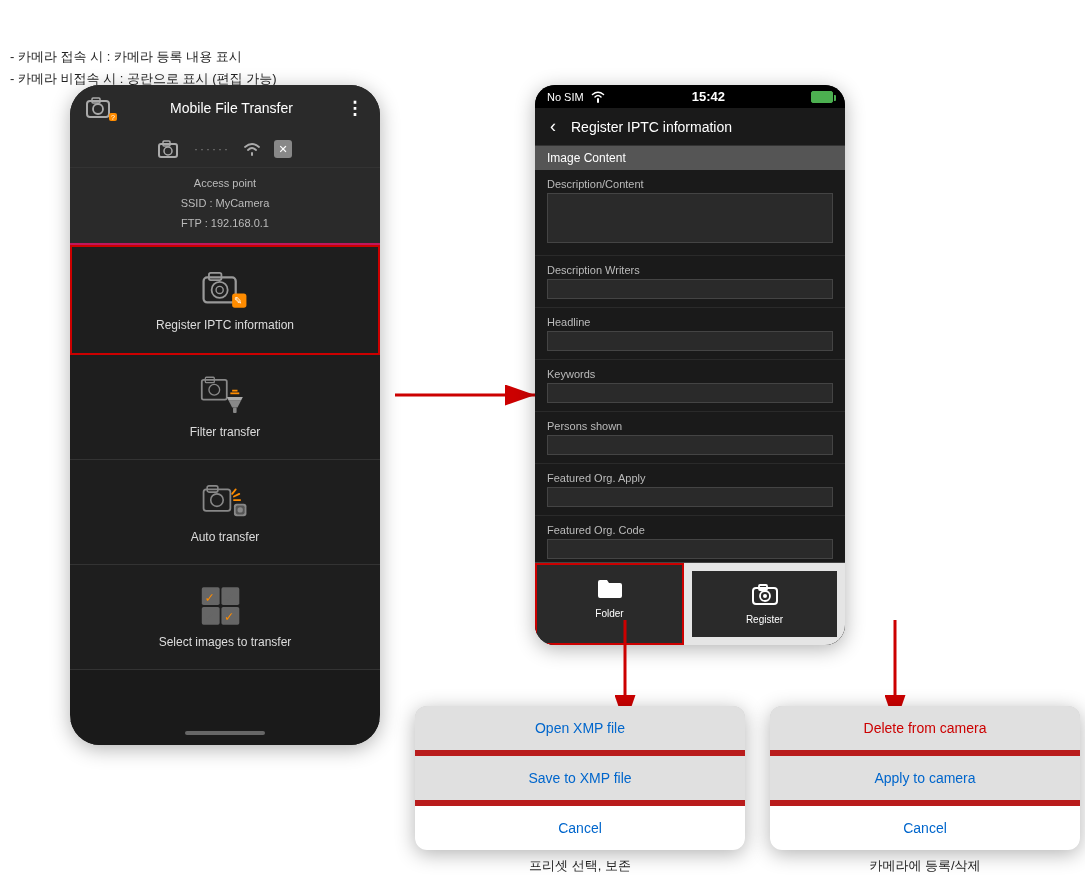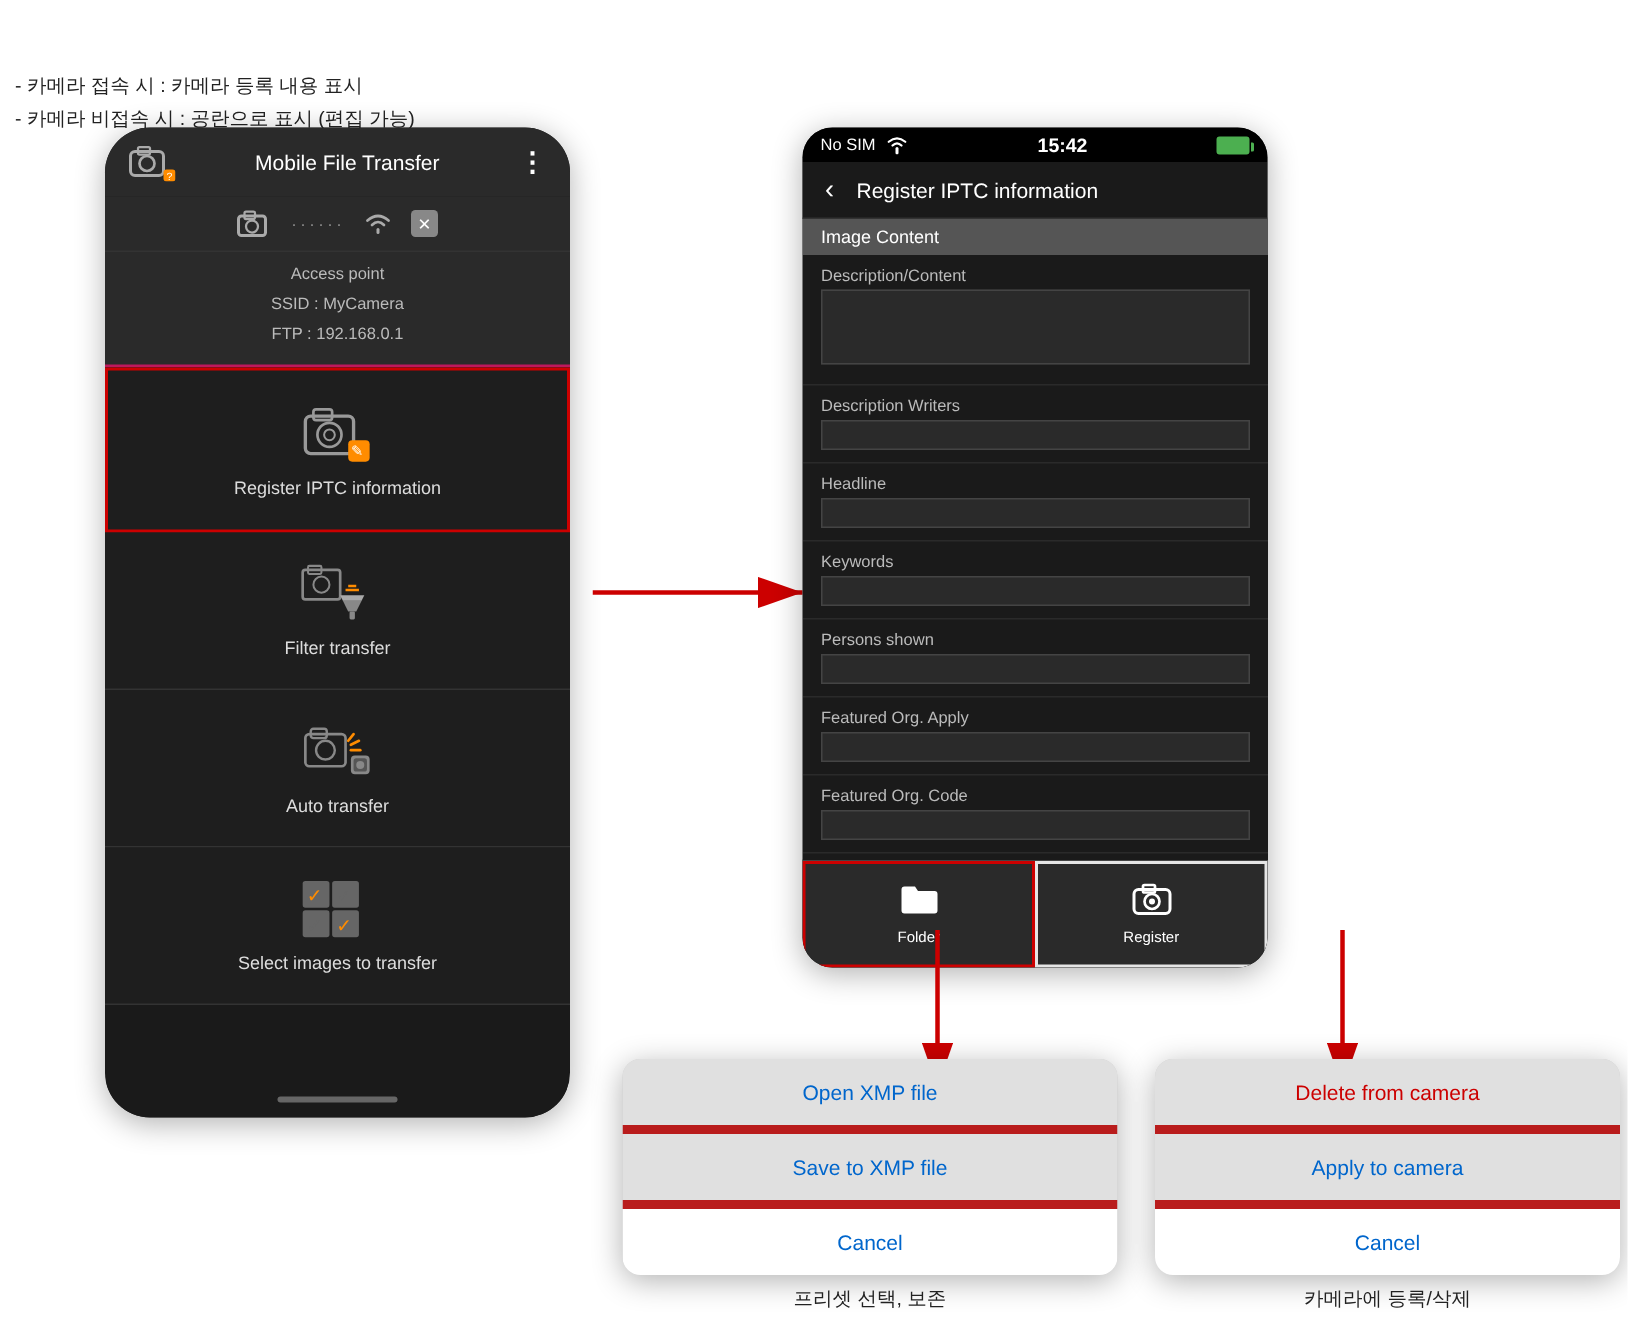--- a/index.html
+++ b/index.html
@@ -577,21 +577,21 @@
 
       <div class="iptc-bottom-btn highlighted" style="border: 2px solid #cc0000;">
         <span class="iptc-bottom-btn-icon">
           <svg width="26" height="22" viewBox="0 0 26 22">
             <path d="M1 5 Q1 3 3 3 L10 3 L12 6 L23 6 Q25 6 25 8 L25 19 Q25 21 23 21 L3 21 Q1 21 1 19 Z" fill="white"></path>
           </svg>
         </span>
         <span class="iptc-bottom-btn-label">Folder</span>
       </div>
 
-      <div class="iptc-bottom-btn highlighted" style="border: 2px solid #e5e5e5;">
+      <div class="iptc-bottom-btn highlighted" style="border: 8px solid #e5e5e5;">
         <span class="iptc-bottom-btn-icon">
           <svg width="28" height="22" viewBox="0 0 28 22">
             <rect x="2" y="5" width="24" height="16" rx="3" fill="none" stroke="white" stroke-width="2"></rect>
             <rect x="8" y="2" width="8" height="5" rx="1" fill="none" stroke="white" stroke-width="1.8"></rect>
             <circle cx="14" cy="13" r="5" fill="none" stroke="white" stroke-width="1.8"></circle>
             <circle cx="14" cy="13" r="2" fill="white"></circle>
           </svg>
         </span>
         <span class="iptc-bottom-btn-label">Register</span>
       </div>

